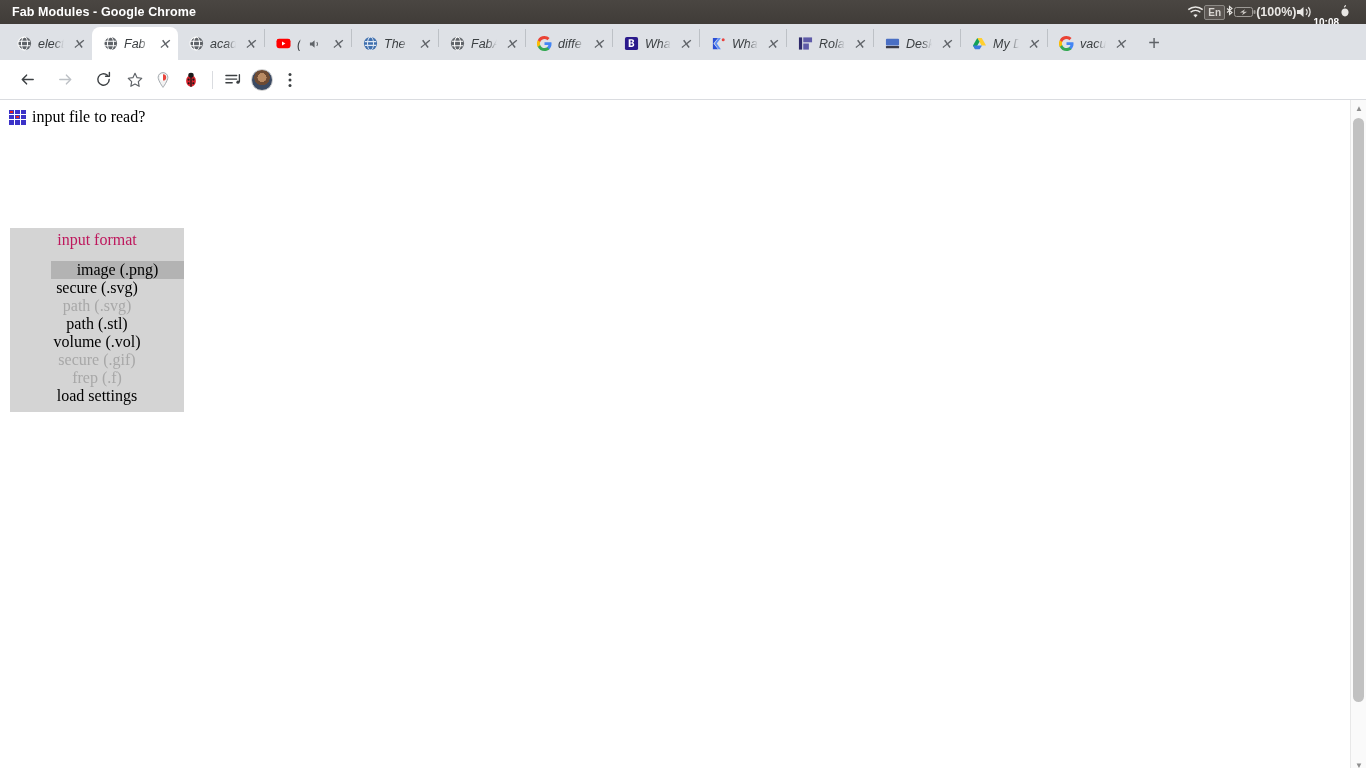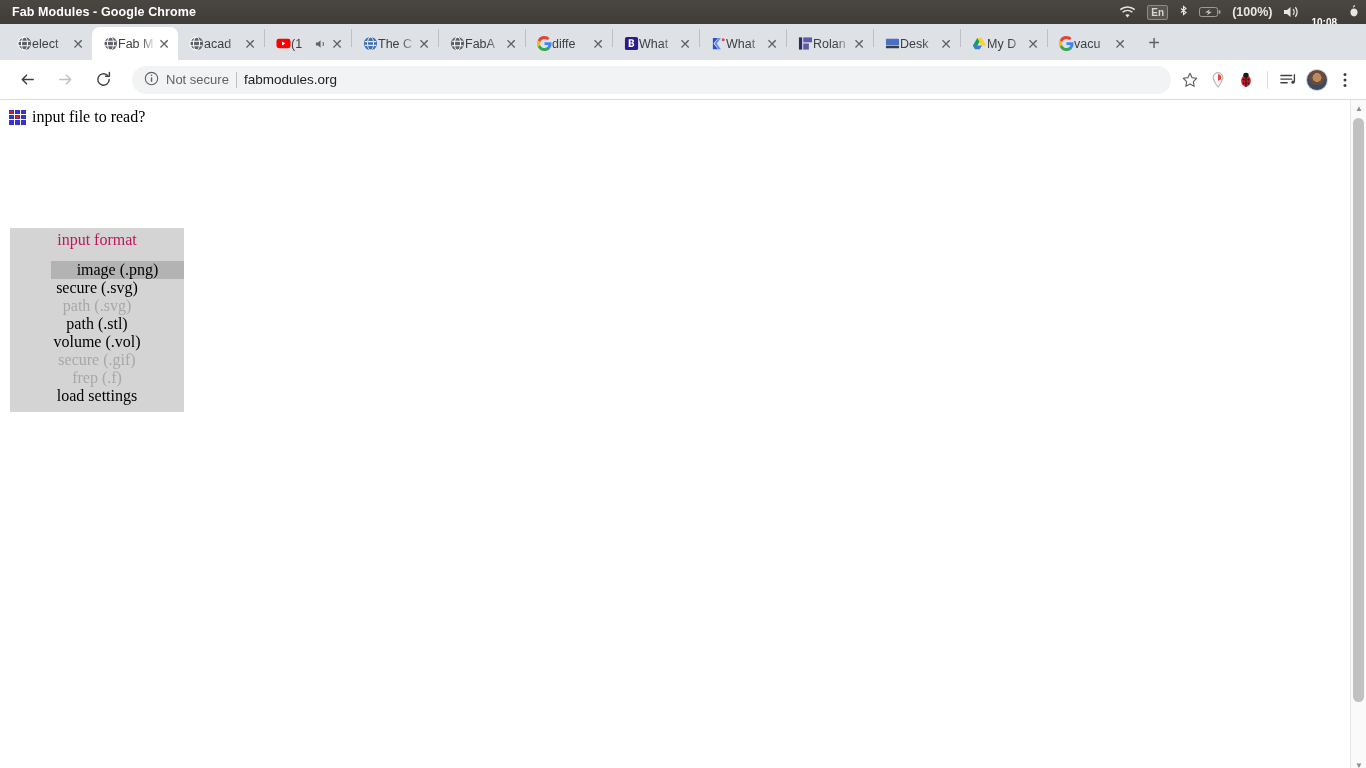--- a/index.html
+++ b/index.html
@@ -17,22 +17,22 @@
     display: flex;
     align-items: center;
     color: #ffffff;
     font-size: 12.5px;
     font-weight: bold;
     padding: 4px 8px;
     position: relative;
   }
   #titlebar .title { letter-spacing: 0.1px; padding-left: 4px; }
   #tray {
-    position: absolute; right: 6px; top: 0; height: 24px;
-    display: flex; align-items: center; gap: 11px;
+    position: absolute; right: 15px; top: 0; height: 24px;
+    display: flex; align-items: center; 
     color: #e8e6e3; font-size: 12.5px;
   }
   #tray .tray-ico { display: inline-flex; align-items: center; justify-content: center; }
   .kbd-ind {
     border: 1px solid #8d8a86; background: #5a5551; color: #d8d5d1;
     font-size: 10px; padding: 0px 3px; border-radius: 2px; line-height: 13px;
     font-family: "Liberation Sans", sans-serif;
   }
   #tray .pct { font-size: 12.5px; color: #e8e6e3; }
   #tray .clock { font-size: 10px; color: #ffffff; margin-top: 21px; }
@@ -43,28 +43,30 @@
     background: #dee1e6;
     display: flex;
     align-items: flex-end;
     padding-left: 6px;
     position: relative;
   }
   .tab {
     height: 33px;
     display: flex;
     align-items: center;
+    gap: 6px;
     padding: 0 6px 0 10px;
     font-size: 12.5px;
     color: #3c4043;
     position: relative;
     border-radius: 8px 8px 0 0;
     width: 86px;
     flex: 0 0 86px;
     overflow: hidden;
+    font-style: italic;
   }
   .tab.active { background: #ffffff; }
   .tab .favicon { width: 16px; height: 16px; flex: 0 0 16px; display:flex; align-items:center; justify-content:center;}
   .tab .tab-title {
     flex: 1 1 auto;
     white-space: nowrap;
     overflow: hidden;
     font-size: 12.5px;
     color: #3c4043;
     -webkit-mask-image: linear-gradient(to right, #000 60%, transparent 100%);
@@ -439,32 +441,20 @@
         <path d="M4 10h11.5m0 0L11 5.4m4.5 4.6L11 14.6" stroke="#bdc1c6" stroke-width="1.5" fill="none" stroke-linecap="round" stroke-linejoin="round"></path>
       </svg>
   </div>
   <div class="tb-btn">
     <svg width="19" height="19" viewBox="0 0 20 20">
         <path d="M16 10a6 6 0 1 1-1.9-4.4" stroke="#3c4043" stroke-width="1.5" fill="none" stroke-linecap="round"></path>
         <path d="M16.2 2.6v4h-4" stroke="#3c4043" stroke-width="1.5" fill="none" stroke-linecap="round" stroke-linejoin="round"></path>
       </svg>
   </div>
 
-  <div id="omnibox">
-    <span>
-      <svg width="15" height="15" viewBox="0 0 16 16">
-          <circle cx="8" cy="8" r="6.6" stroke="#5f6368" stroke-width="1.2" fill="none"></circle>
-          <circle cx="8" cy="4.6" r="0.85" fill="#5f6368"></circle>
-          <rect x="7.3" y="6.6" width="1.5" height="5" rx="0.7" fill="#5f6368"></rect>
-        </svg>
-    </span>
-    <span class="sec-label">Not secure</span>
-    <span class="divider"></span>
-    <span class="url" title="Search Google or type a URL">fabmodules.org</span>
-  </div>
 
   <div id="tb-right">
     <div class="ext">
       <svg width="18" height="18" viewBox="0 0 20 20">
           <path d="M10 2.6l2.3 4.8 5.2.7-3.8 3.7.9 5.2-4.6-2.5-4.6 2.5.9-5.2-3.8-3.7 5.2-.7z" stroke="#5f6368" stroke-width="1.3" fill="none" stroke-linejoin="round"></path>
         </svg>
     </div>
     <div class="ext">
       <svg width="18" height="18" viewBox="0 0 20 20">
           <path d="M10 1.8c-3 0-5.4 2.3-5.4 5.2 0 3.8 5.4 11.2 5.4 11.2s5.4-7.4 5.4-11.2c0-2.9-2.4-5.2-5.4-5.2z" fill="#f2f2f2" stroke="#9aa0a6" stroke-width="1"></path>

